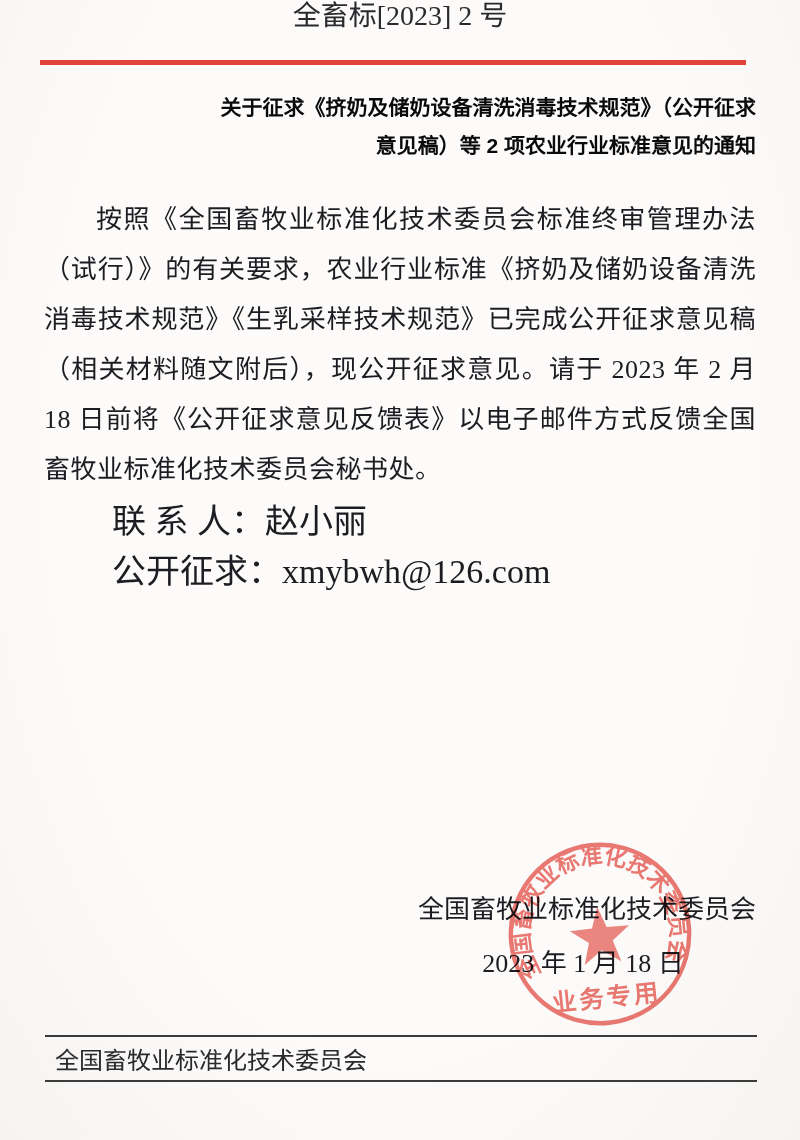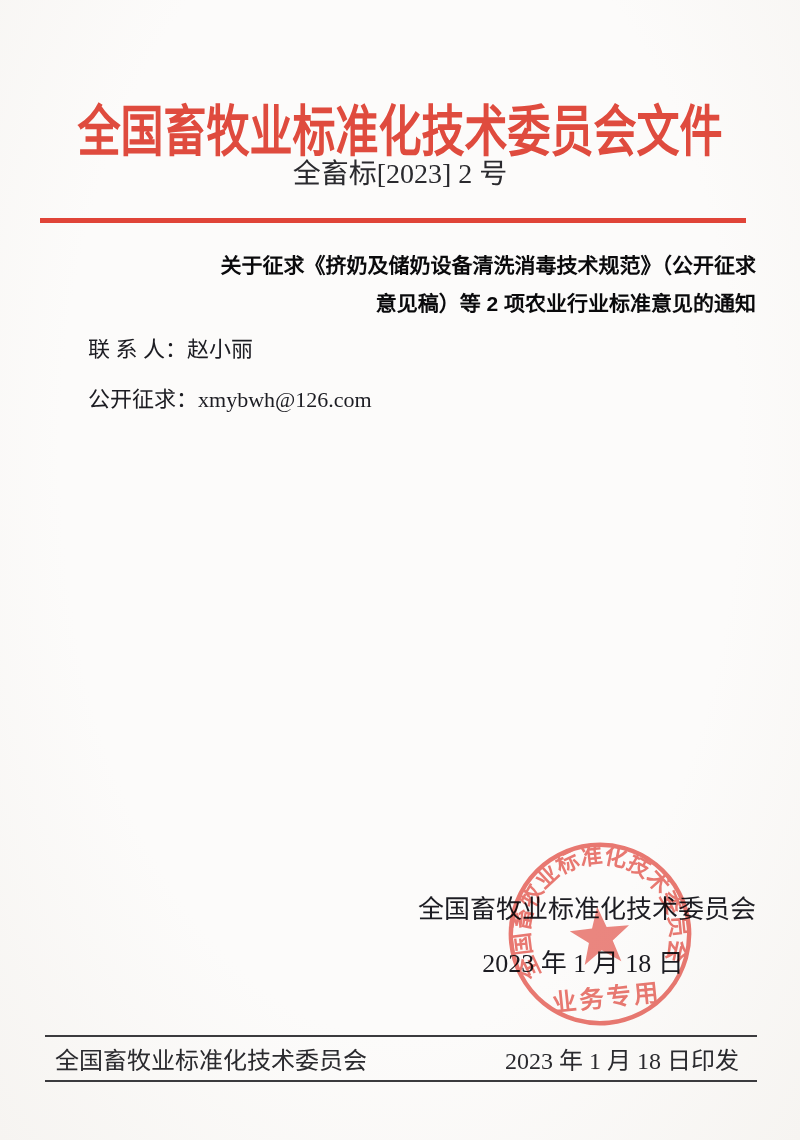--- a/index.html
+++ b/index.html
@@ -69,21 +69,21 @@
     line-height:50px;
     text-align:justify;
     text-indent:2em;
     letter-spacing:0.5px;
     color:#1c1c22;
   }
 
   
   .contacts{
     margin-top:2px;
-    font-size:22px;
+    font-size:34px;
     line-height:50px;
     color:#1c1c22;
   }
   .contact-row{padding-left:2em;}
 
   
   .sign-block{
     position:absolute;
     left:418px;top:892px;
     width:330px;
@@ -119,33 +119,31 @@
   }
   .footer-left{padding-left:10px;white-space:nowrap;}
   .footer-right{padding-right:18px;white-space:nowrap;}
 </style>
 </head>
 <body>
 
 <div class="page">
   <div class="content">
 
-    <div class="doc-title">
-      <span>全国畜牧业标准化技术委员会文件</span>
-    </div>
 
     <div class="doc-number">全畜标[2023] 2 号</div>
 
     <div class="red-rule"></div>
 
     <h1 class="heading" style="margin:24px 0 0 0;">
       <span>关于征求《挤奶及储奶设备清洗消毒技术规范》（公开征求</span>
       <span>意见稿）等 2 项农业行业标准意见的通知</span>
     </h1>
 
+    <p class="body-text">按照《全国畜牧业标准化技术委员会标准终审管理办法（试行）》的有关要求，农业行业标准《挤奶及储奶设备清洗消毒技术规范》《生乳采样技术规范》已完成公开征求意见稿（相关材料随文附后），现公开征求意见。请于 2023 年 2 月 18 日前将《公开征求意见反馈表》以电子邮件方式反馈全国畜牧业标准化技术委员会秘书处。</p>
 
     <div class="contacts">
       <div class="contact-row">
         <span>联 系 人：</span><span>赵小丽</span>
       </div>
       <div class="contact-row">
         <span>公开征求：</span><span>xmybwh@126.com</span>
       </div>
     </div>
   </div>
@@ -162,15 +160,14 @@
     </defs>
     <text font-size="24" fill="#e75d54" font-weight="700" font-family="'Liberation Serif','DejaVu Serif',serif">
       <textPath href="#sealArc" startOffset="2" textLength="296" lengthAdjust="spacingAndGlyphs">全国畜牧业标准化技术委员会</textPath>
     </text>
     <polygon points="100,72 107.5,93.6 130.4,94.1 112.2,108 118.8,129.9 100,116.8 81.2,129.9 87.8,108 69.6,94.1 92.5,93.6" fill="#e75d54" opacity="0.9"></polygon>
     <text x="100" y="174" text-anchor="middle" font-size="25" font-weight="700" fill="#e75d54" font-family="'Liberation Serif','DejaVu Serif',serif" letter-spacing="3">业务专用</text>
   </svg>
 
   <div class="footer">
     <span class="footer-left">全国畜牧业标准化技术委员会</span>
-    <span class="footer-right">2023 年 1 月 18 日印发</span>
   </div>
 </div>
 
 </body></html>

